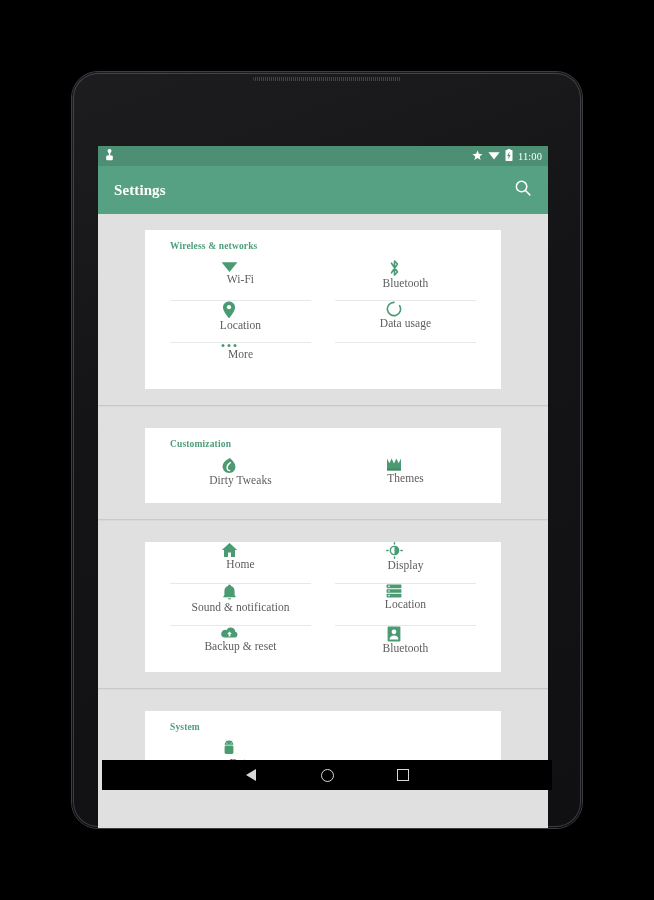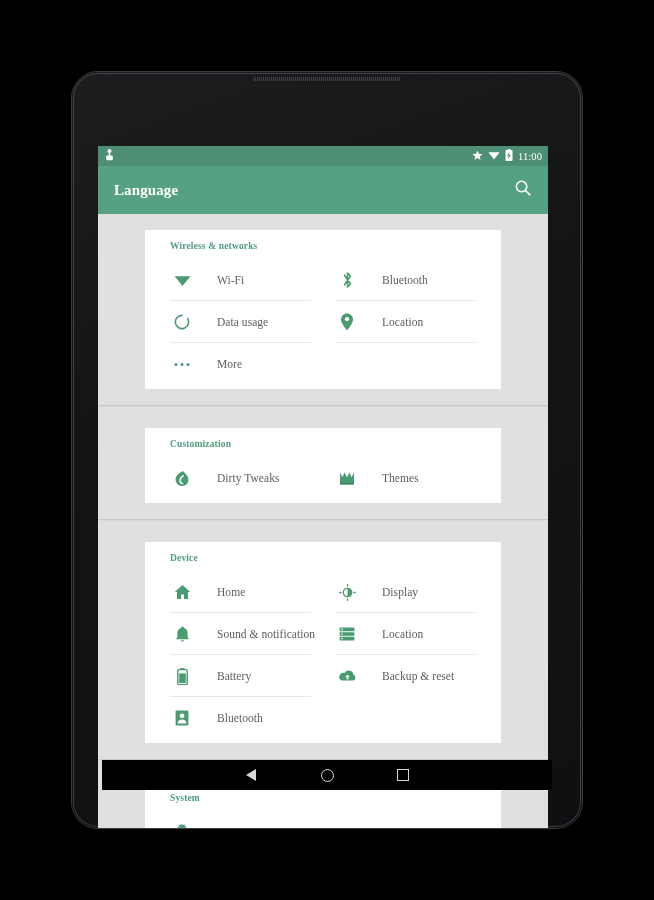--- a/index.html
+++ b/index.html
@@ -180,20 +180,21 @@
   }
   .cell {
     width: 50%;
     box-sizing: border-box;
     display: flex;
     align-items: center;
     height: 42px;
     padding: 0 12px;
     position: relative;
     cursor: default;
+    flex-direction: column;
   }
   .cell.has-rule::after {
     content: "";
     position: absolute;
     left: 12px;
     right: 12px;
     bottom: 0;
     height: 1px;
     background: #e8e8e8;
   }
@@ -289,21 +290,21 @@
                 <rect x="2.6" y="0" width="2.8" height="1.1" fill="#fff"></rect>
                 <rect x="0.5" y="1" width="7" height="11" rx="0.8" fill="#fff"></rect>
                 <polygon points="4.6,2.6 2.2,7 3.7,7 3.1,10.6 5.6,6 4.1,6" fill="#4d8f74"></polygon>
               </svg>
           </span>
           <span class="sb-clock">11:00</span>
         </div>
       </div>
 
       <div class="toolbar">
-        <div class="toolbar-title">Language</div>
+        <div class="toolbar-title">Settings</div>
         <div class="toolbar-action">
           <span>
             <svg width="18" height="18" viewBox="0 0 20 20">
                 <circle cx="8.4" cy="8.4" r="5.8" fill="none" stroke="#fff" stroke-width="1.7"></circle>
                 <line x1="12.7" y1="12.7" x2="17.6" y2="17.6" stroke="#fff" stroke-width="1.7" stroke-linecap="round"></line>
               </svg>
           </span>
         </div>
       </div>
 
@@ -323,34 +324,34 @@
             <div class="cell has-rule">
               <span class="cell-ico">
                 <svg width="13" height="18" viewBox="0 0 12 18">
                     <path d="M3 4.2 L9 13 L6 16 L6 2 L9 5 L3 13.8" fill="none" stroke="#4a9a72" stroke-width="1.6" stroke-linejoin="round" stroke-linecap="round"></path>
                   </svg>
               </span>
               <span class="cell-label">Bluetooth</span>
             </div>
             <div class="cell has-rule">
               <span class="cell-ico">
-                <svg width="16" height="16" viewBox="0 0 16 16">
-                    <path d="M8 1.4 A6.6 6.6 0 1 0 13.6 4.6" fill="none" stroke="#4a9a72" stroke-width="1.6" stroke-linecap="round"></path>
-                  </svg>
-              </span>
-              <span class="cell-label">Data usage</span>
-            </div>
-            <div class="cell has-rule">
-              <span class="cell-ico">
                 <svg width="14" height="18" viewBox="0 0 14 18">
                     <path d="M7 0.6 C3.6 0.6 1 3.2 1 6.4 C1 10.6 7 17.2 7 17.2 C7 17.2 13 10.6 13 6.4 C13 3.2 10.4 0.6 7 0.6 Z" fill="#4a9a72"></path>
                     <circle cx="7" cy="6.2" r="2.1" fill="#ffffff"></circle>
                   </svg>
               </span>
               <span class="cell-label">Location</span>
+            </div>
+            <div class="cell has-rule">
+              <span class="cell-ico">
+                <svg width="16" height="16" viewBox="0 0 16 16">
+                    <path d="M8 1.4 A6.6 6.6 0 1 0 13.6 4.6" fill="none" stroke="#4a9a72" stroke-width="1.6" stroke-linecap="round"></path>
+                  </svg>
+              </span>
+              <span class="cell-label">Data usage</span>
             </div>
             <div class="cell">
               <span class="cell-ico">
                 <svg width="16" height="5" viewBox="0 0 16 5">
                     <circle cx="2" cy="2.5" r="1.5" fill="#4a9a72"></circle>
                     <circle cx="8" cy="2.5" r="1.5" fill="#4a9a72"></circle>
                     <circle cx="14" cy="2.5" r="1.5" fill="#4a9a72"></circle>
                   </svg>
               </span>
               <span class="cell-label">More</span>
@@ -380,21 +381,20 @@
                   </svg>
               </span>
               <span class="cell-label">Themes</span>
             </div>
           </div>
         </div>
 
         <div class="card-sep"></div>
 
         <div class="card">
-          <div class="section-title">Device</div>
           <div class="grid">
             <div class="cell has-rule">
               <span class="cell-ico">
                 <svg width="17" height="16" viewBox="0 0 17 16">
                     <path d="M8.5 1 L0.8 8 L3 8 L3 15 L7 15 L7 10.6 L10 10.6 L10 15 L14 15 L14 8 L16.2 8 Z" fill="#4a9a72"></path>
                   </svg>
               </span>
               <span class="cell-label">Home</span>
             </div>
             <div class="cell has-rule">
@@ -427,30 +427,20 @@
                     <rect x="0.6" y="0.6" width="14.8" height="3.6" rx="0.6" fill="#4a9a72"></rect>
                     <rect x="0.6" y="5.2" width="14.8" height="3.6" rx="0.6" fill="#4a9a72"></rect>
                     <rect x="0.6" y="9.8" width="14.8" height="3.6" rx="0.6" fill="#4a9a72"></rect>
                     <circle cx="3" cy="2.4" r="0.8" fill="#fff"></circle>
                     <circle cx="3" cy="7" r="0.8" fill="#fff"></circle>
                     <circle cx="3" cy="11.6" r="0.8" fill="#fff"></circle>
                   </svg>
               </span>
               <span class="cell-label">Location</span>
             </div>
-            <div class="cell has-rule">
-              <span class="cell-ico">
-                <svg width="11" height="17" viewBox="0 0 11 17">
-                    <rect x="3.4" y="0" width="4.2" height="1.8" rx="0.4" fill="#4a9a72"></rect>
-                    <rect x="0.8" y="1.6" width="9.4" height="15" rx="1" fill="none" stroke="#4a9a72" stroke-width="1.4"></rect>
-                    <rect x="2.2" y="5.4" width="6.6" height="9.6" fill="#4a9a72"></rect>
-                  </svg>
-              </span>
-              <span class="cell-label">Battery</span>
-            </div>
             <div class="cell">
               <span class="cell-ico">
                 <svg width="19" height="14" viewBox="0 0 19 14">
                     <path d="M15.2 5.4 A4.6 4.6 0 0 0 6.6 4 A3.9 3.9 0 0 0 4 11.6 L15 11.6 A3.2 3.2 0 0 0 15.2 5.4 Z" fill="#4a9a72"></path>
                     <path d="M9.5 5.4 L7.2 8 L11.8 8 Z" fill="#ffffff"></path>
                     <rect x="8.6" y="7.6" width="1.8" height="2.8" fill="#ffffff"></rect>
                   </svg>
               </span>
               <span class="cell-label">Backup &amp; reset</span>
             </div>

